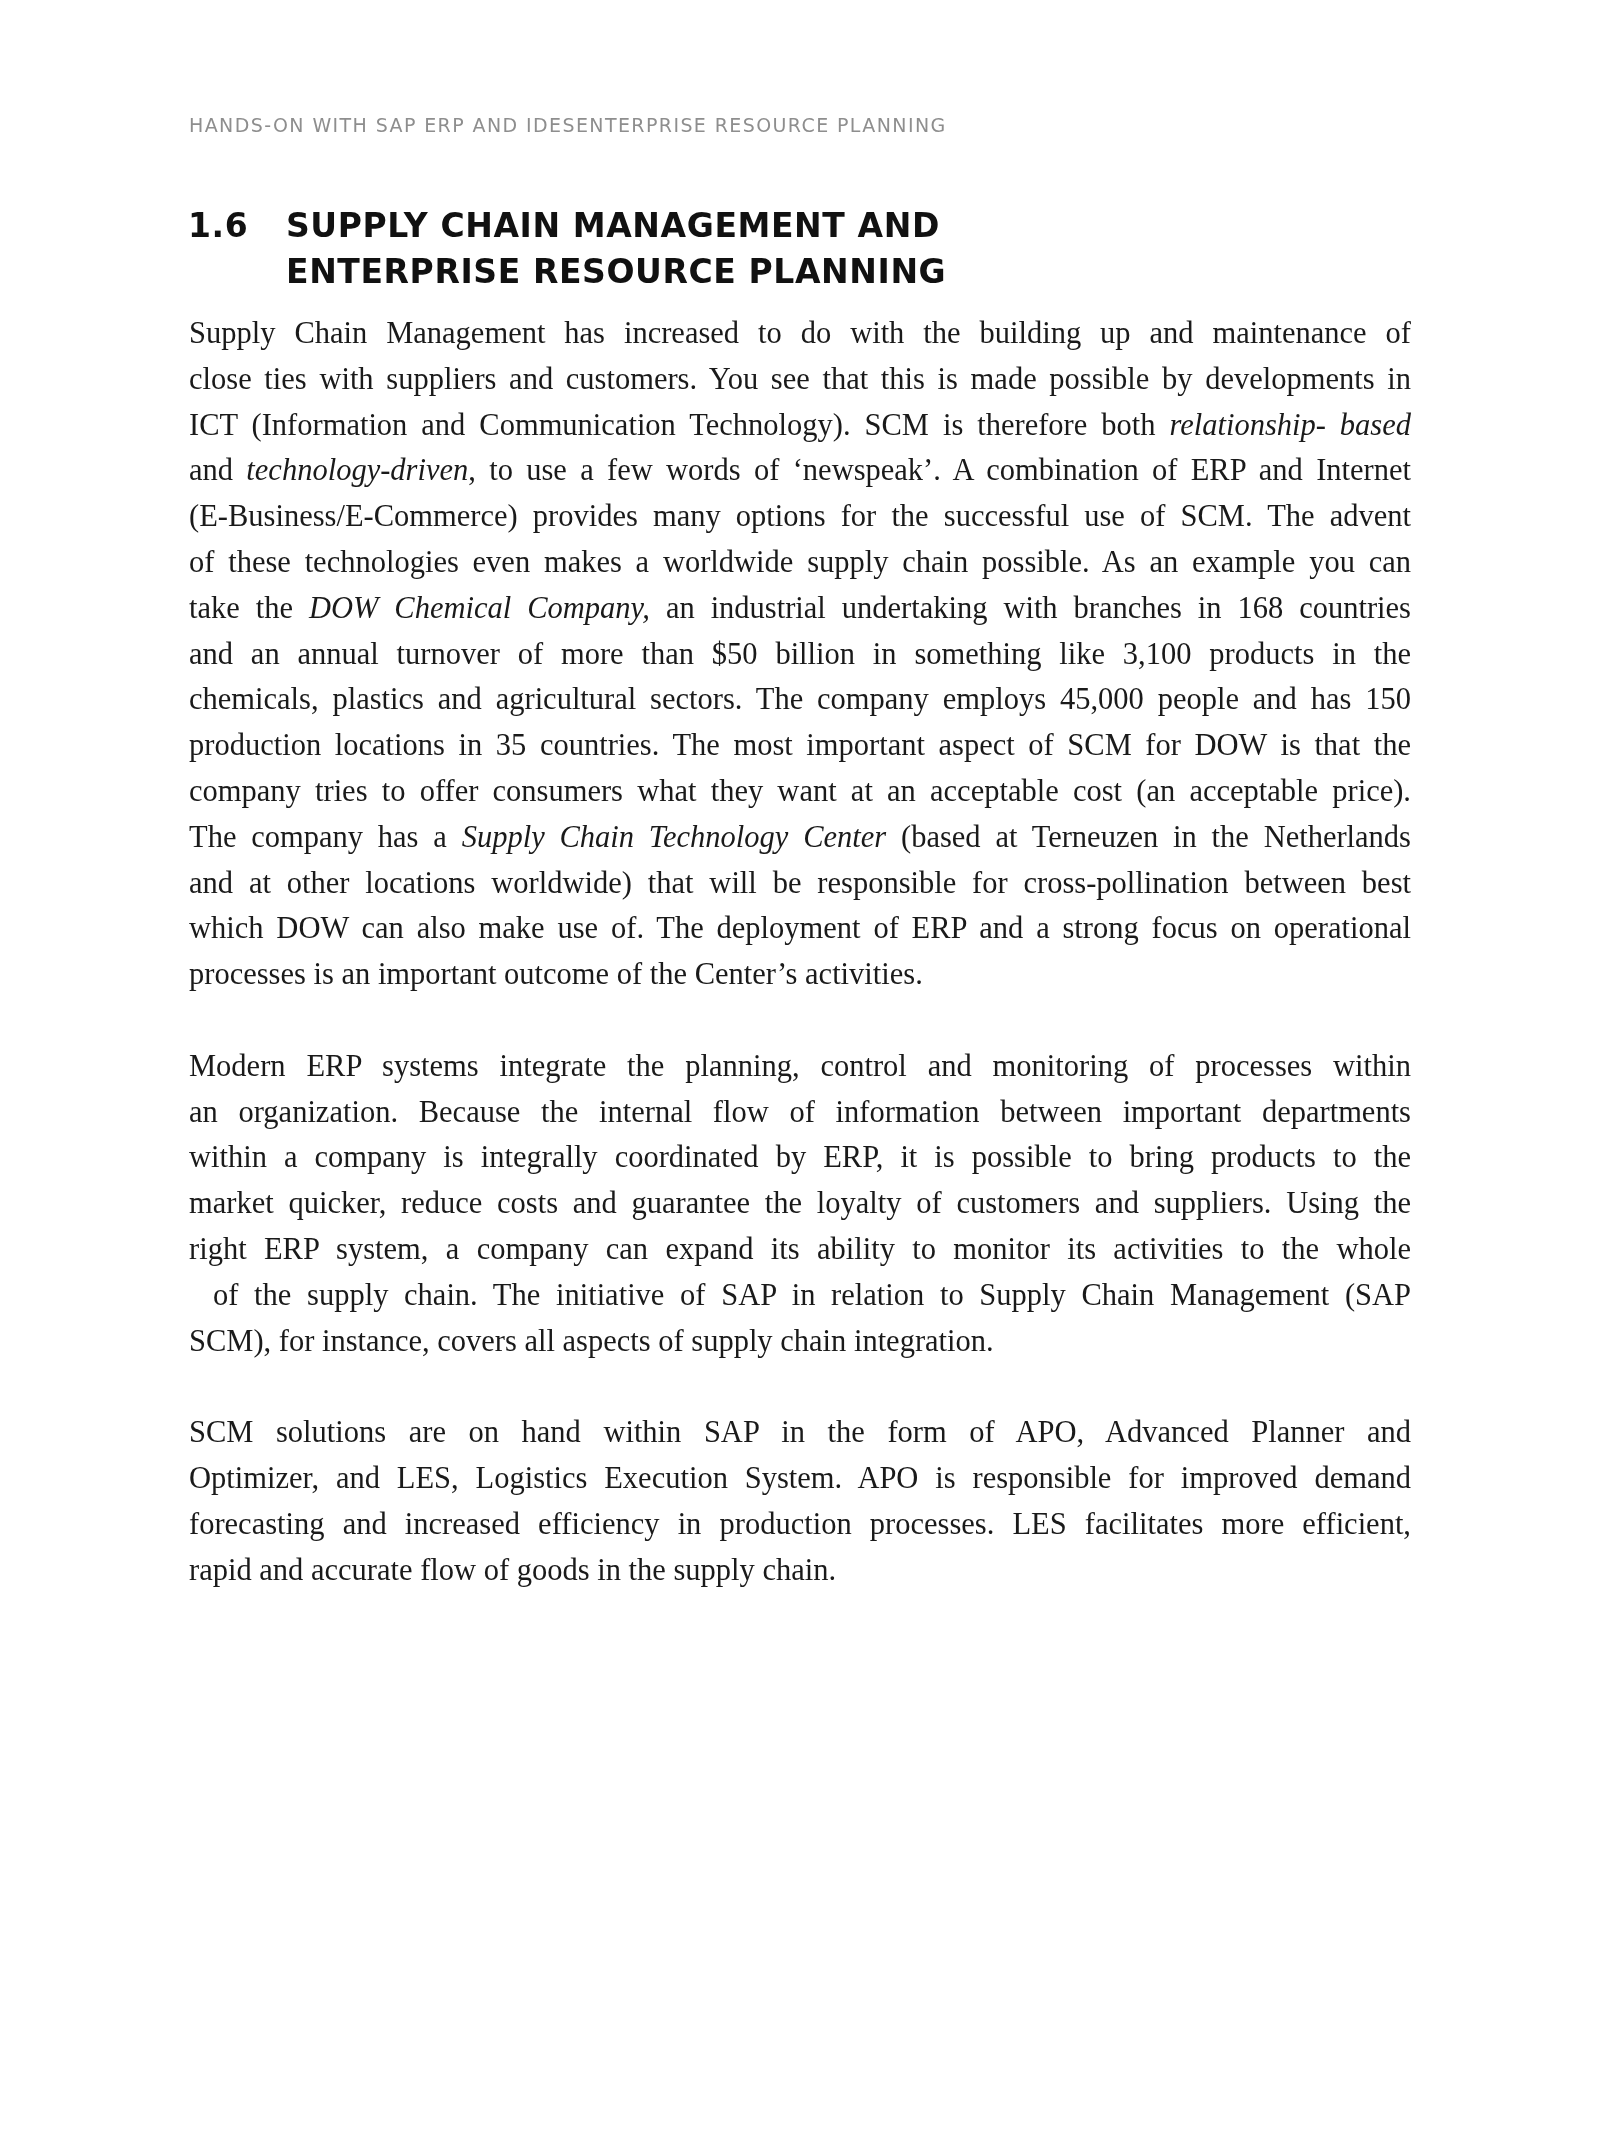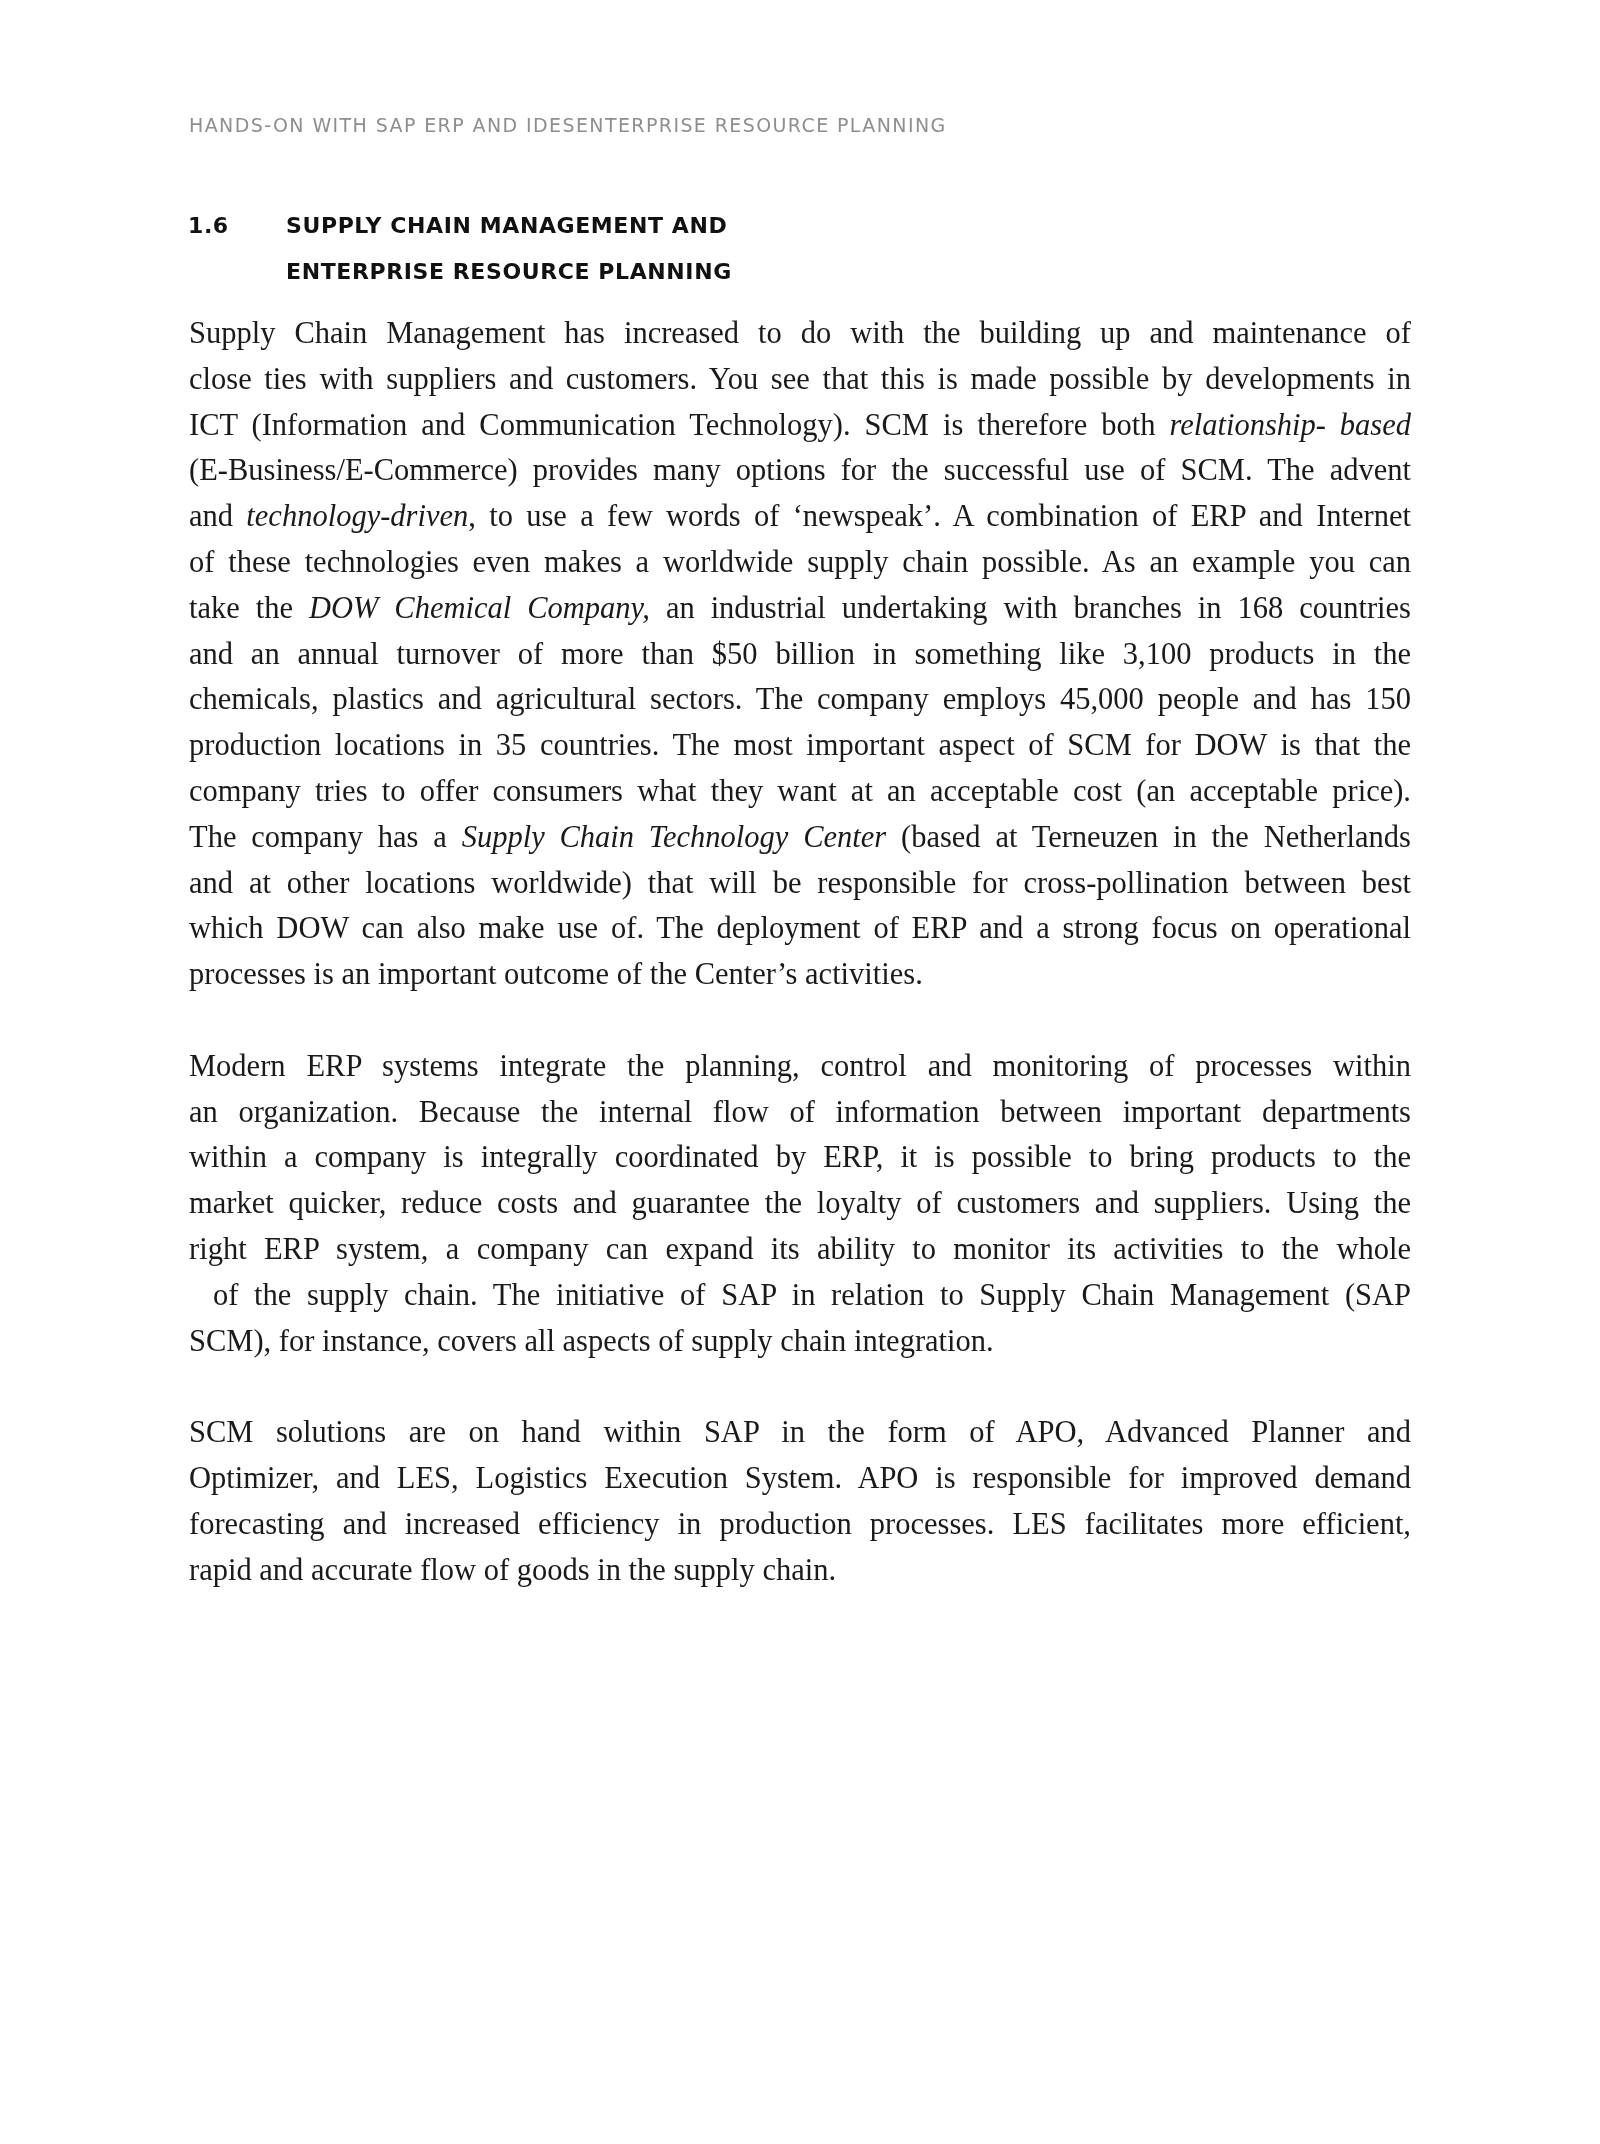--- a/index.html
+++ b/index.html
@@ -6,21 +6,21 @@
   body { width: 1600px; height: 2144px; position: relative; overflow: hidden; }
   .page { position: absolute; left: 0; top: 0; width: 1600px; height: 2144px; background: #fff; }
   .running-header {
     position: absolute; top: 114px; left: 189px; width: 1222px;
     display: flex; 
     font-family: "DejaVu Sans", sans-serif; font-size: 19px; letter-spacing: 1.4px;
     color: #8e8e8e; text-transform: uppercase;
   }
   .section-heading {
     position: absolute; top: 203px; left: 188px; width: 1000px;
-    font-family: "DejaVu Sans", sans-serif; font-weight: bold; font-size: 22px;
+    font-family: "DejaVu Sans", sans-serif; font-weight: bold; font-size: 33px;
     line-height: 46px; color: #111; letter-spacing: 0.6px;
     display: flex;
   }
   .section-number { width: 98px; flex: 0 0 98px; }
   .section-title { flex: 1; }
   .section-title span { display: block; }
   .body-text {
     position: absolute; top: 311px; left: 189px; width: 1222px;
     font-family: "Liberation Serif", serif; font-size: 30.5px; line-height: 45.8px;
     color: #1a1a1a; text-align: justify;
@@ -45,22 +45,22 @@
       <span>SUPPLY CHAIN MANAGEMENT AND</span>
       <span>ENTERPRISE RESOURCE PLANNING</span>
     </div>
   </div>
 
   <div class="body-text" id="body-text">
       <p>
         <span class="line" style="display: block;"><span>Supply Chain Management has increased to do with the building up and maintenance of</span></span>
         <span class="line" style="display: block;"><span>close ties with suppliers and customers. You see that this is made possible by developments in</span></span>
         <span class="line" style="display: block;"><span>ICT (Information and Communication Technology). SCM is therefore both </span><span class="it">relationship- based</span></span>
+        <span class="line" style="display: block;"><span>and </span><span class="it">technology-driven</span><span>, to use a few words of ‘newspeak’. A combination of ERP and Internet</span></span>
         <span class="line" style="display: block;"><span>(E-Business/E-Commerce) provides many options for the successful use of SCM. The advent</span></span>
-        <span class="line" style="display: block;"><span>and </span><span class="it">technology-driven</span><span>, to use a few words of ‘newspeak’. A combination of ERP and Internet</span></span>
         <span class="line" style="display: block;"><span>of these technologies even makes a worldwide supply chain possible. As an example you can</span></span>
         <span class="line" style="display: block;"><span>take the </span><span class="it">DOW Chemical Company,</span><span> an industrial undertaking with branches in 168 countries</span></span>
         <span class="line" style="display: block;"><span>and an annual turnover of more than $50 billion in something like 3,100 products in the</span></span>
         <span class="line" style="display: block;"><span>chemicals, plastics and agricultural sectors. The company employs 45,000 people and has 150</span></span>
         <span class="line" style="display: block;"><span>production locations in 35 countries. The most important aspect of SCM for DOW is that the</span></span>
         <span class="line" style="display: block;"><span>company tries to offer consumers what they want at an acceptable cost (an acceptable price).</span></span>
         <span class="line" style="display: block;"><span>The company has a </span><span class="it">Supply Chain Technology Center</span><span> (based at Terneuzen in the Netherlands</span></span>
         <span class="line" style="display: block;"><span>and at other locations worldwide) that will be responsible for cross-pollination between best</span></span>
         <span class="line" style="display: block;"><span>which DOW can also make use of. The deployment of ERP and a strong focus on operational</span></span>
         <span class="line last" style="display: block;"><span>processes is an important outcome of the Center’s activities.</span></span>

